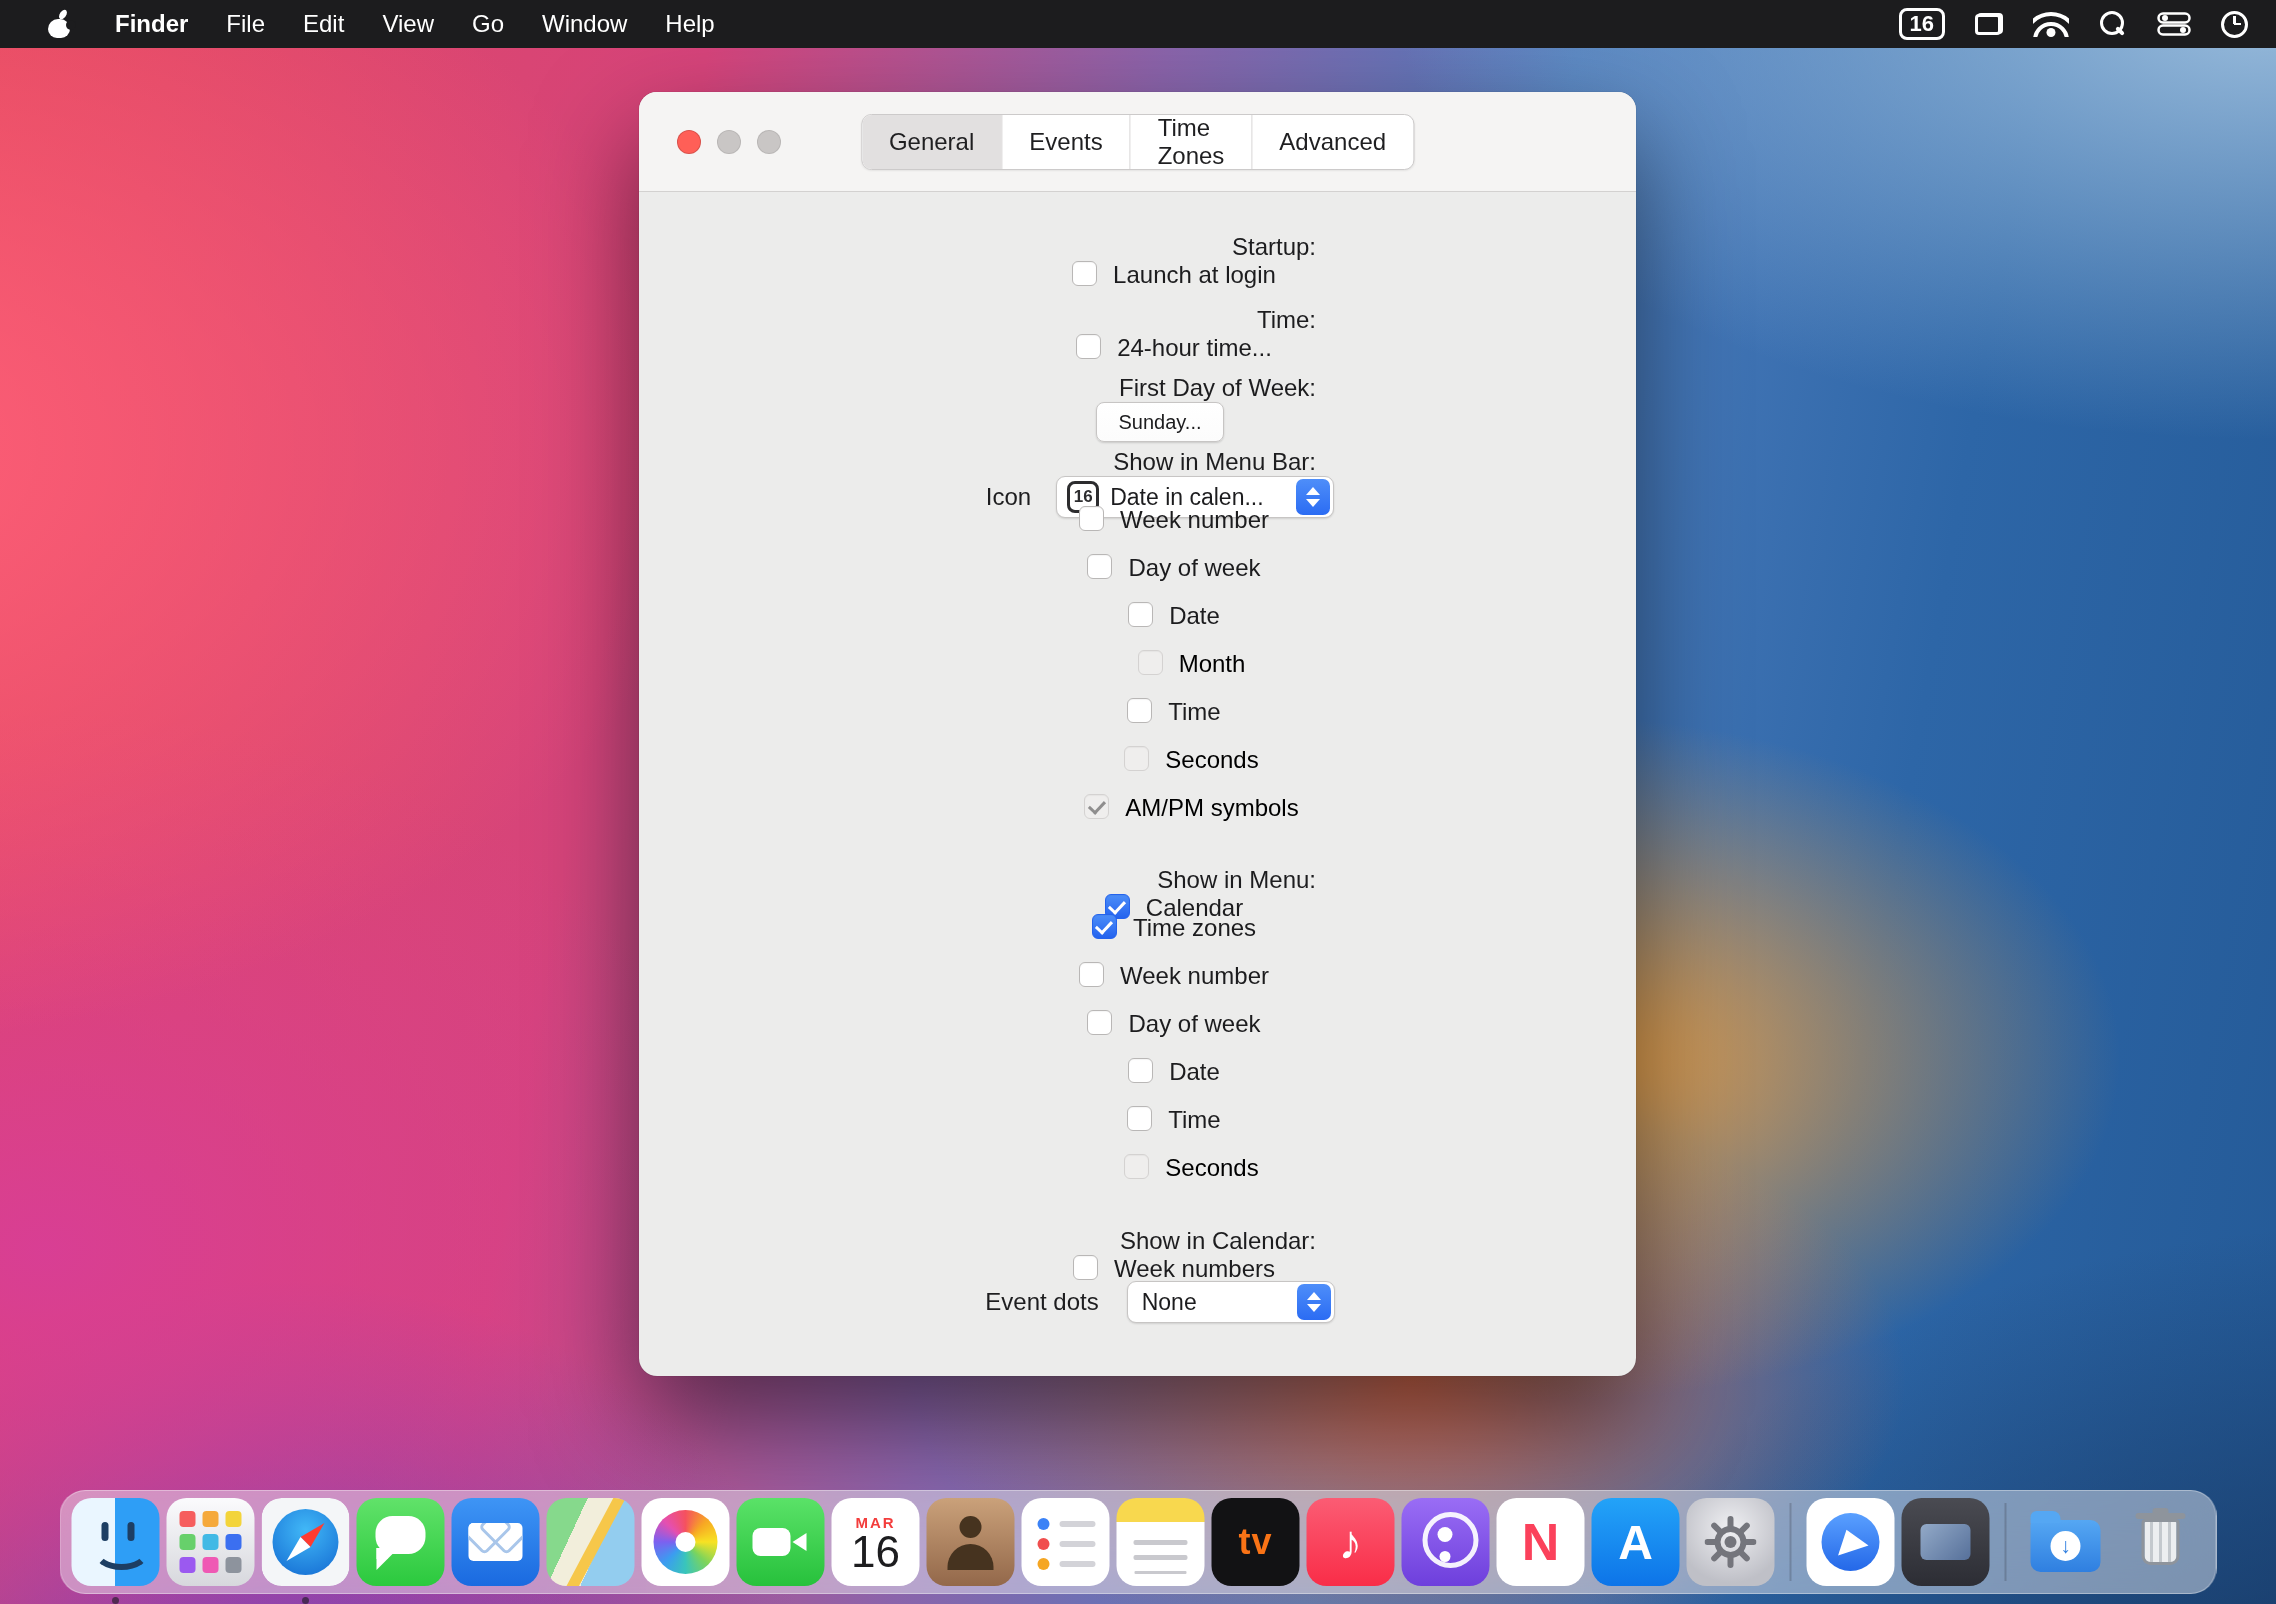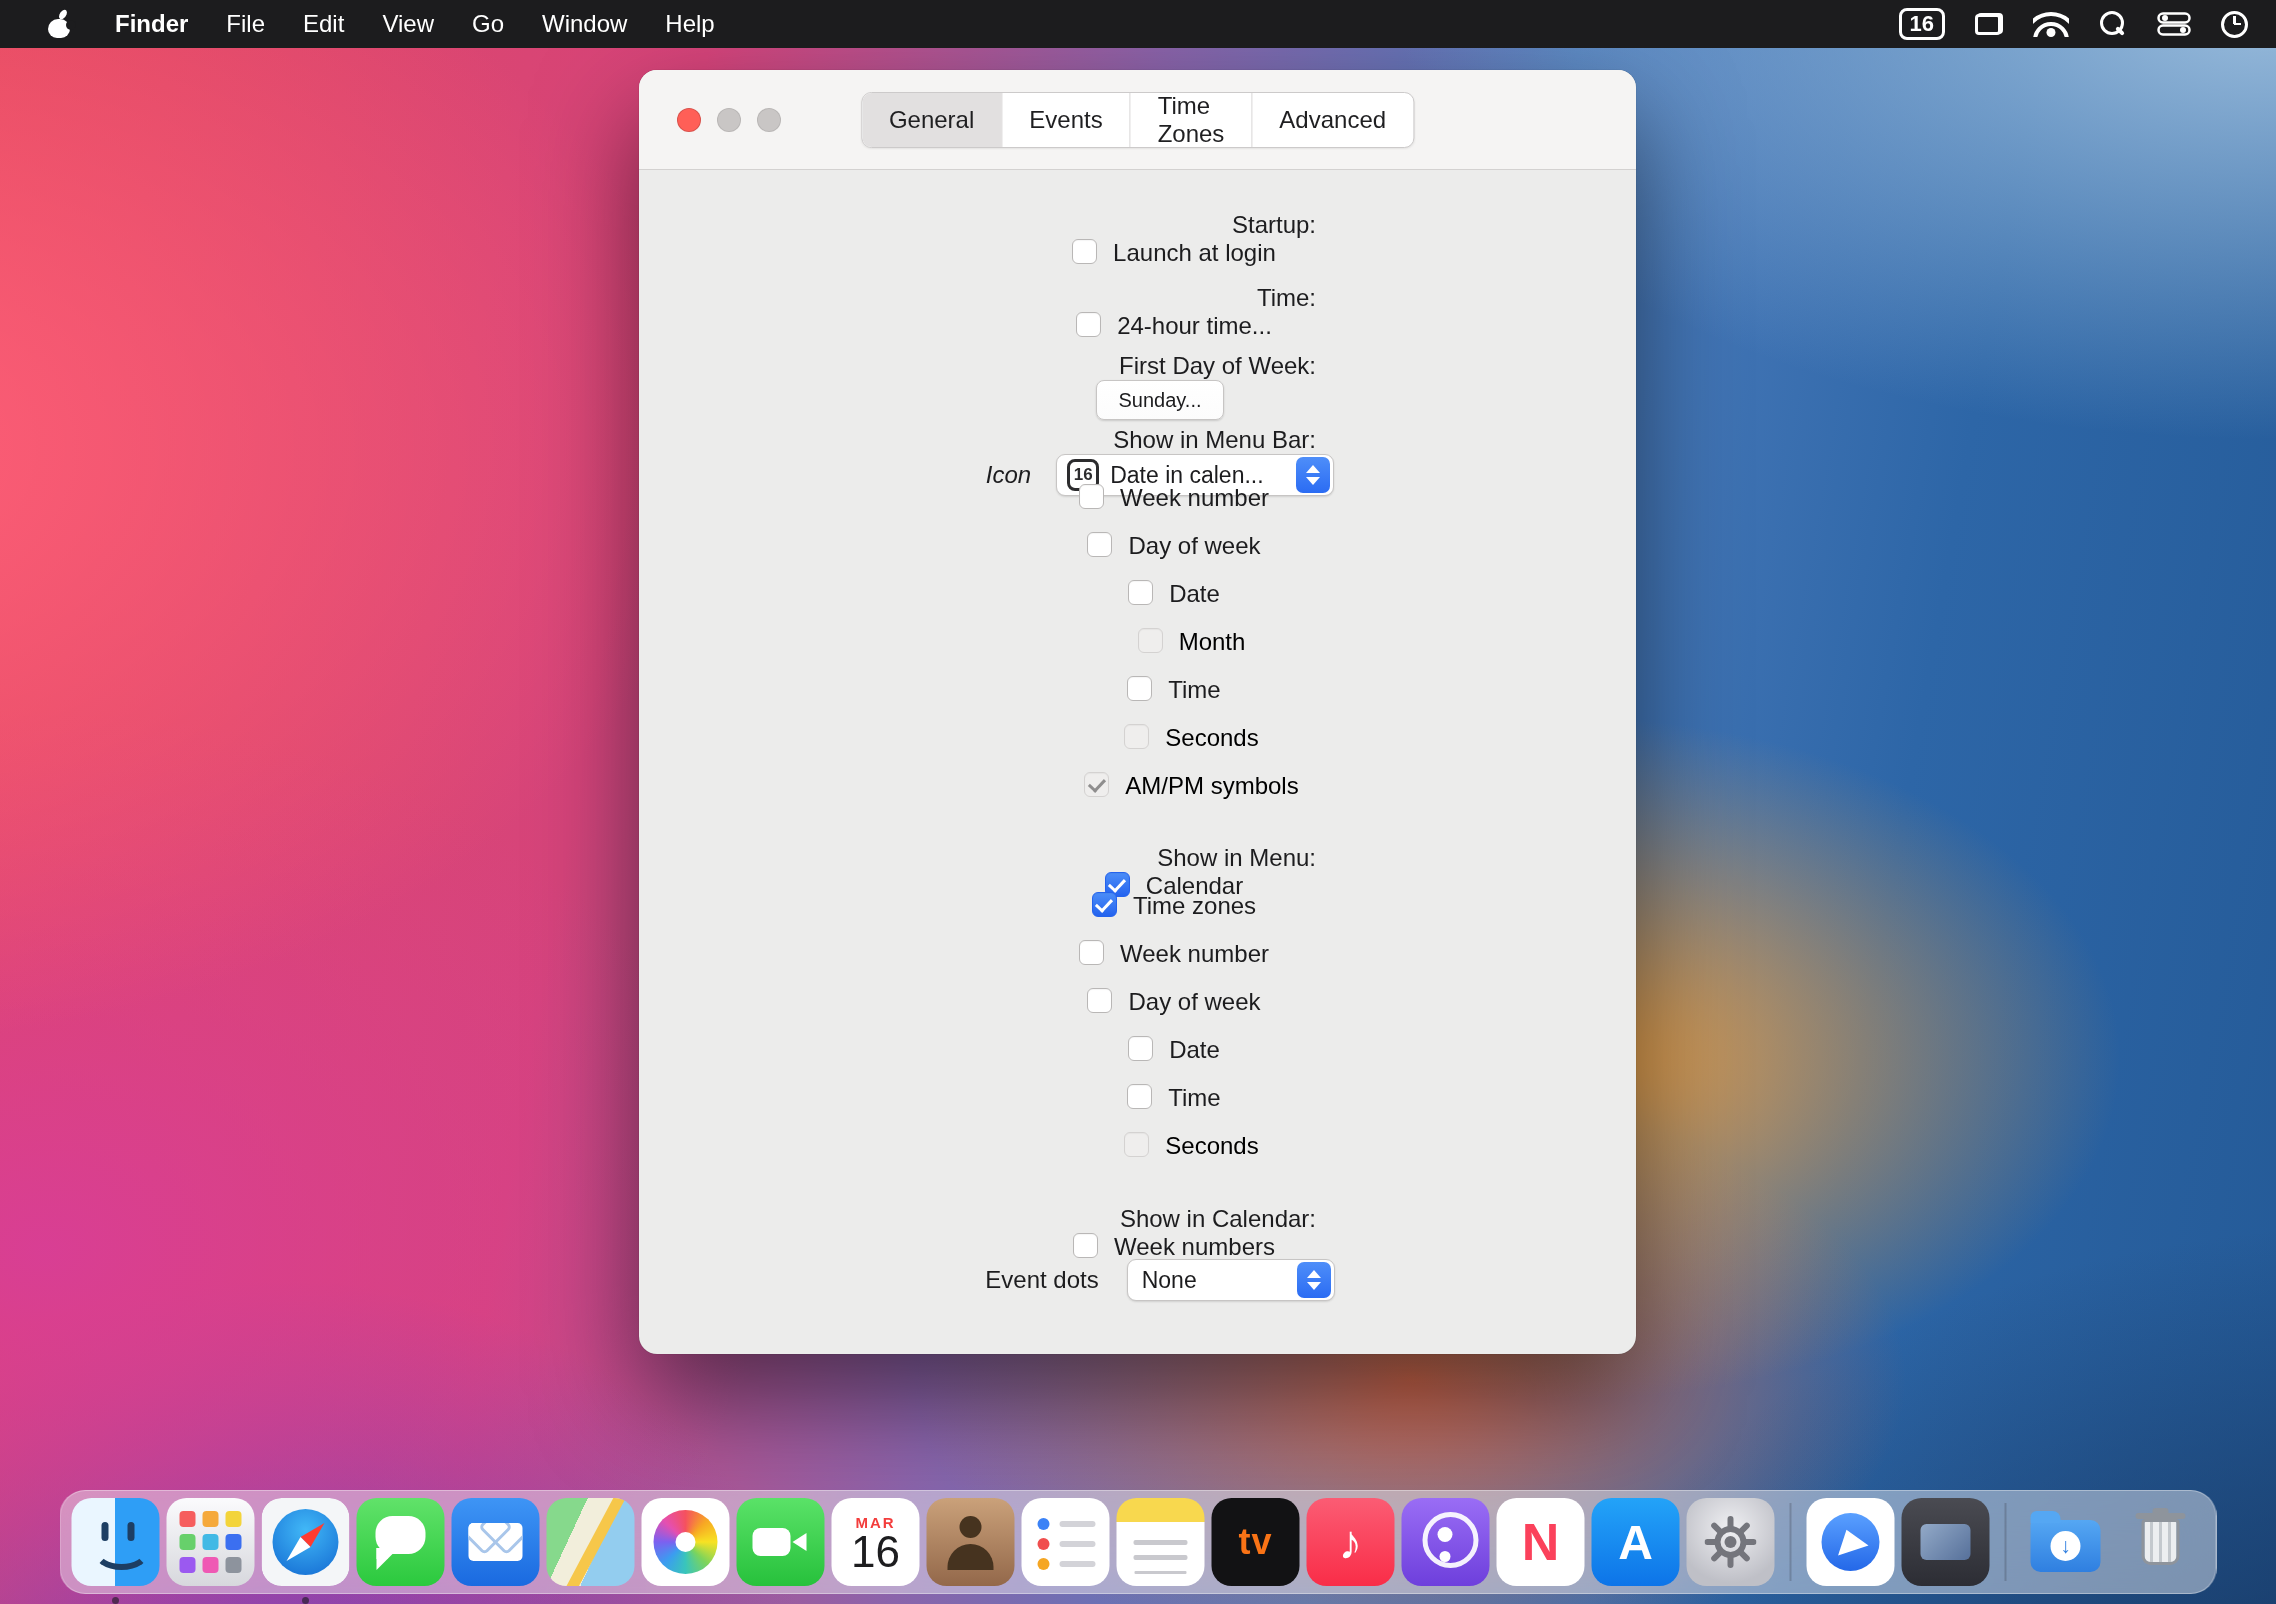--- a/index.html
+++ b/index.html
@@ -44,21 +44,21 @@
   .wifi .w3 { width:9px; height:9px; bottom:0; background:#fff; border-width:0; }
   .mag { width:28px; height:28px; position:relative; }
   .mag::before { content:""; position:absolute; width:18px; height:18px; border:3.5px solid #fff; border-radius:50%; left:1px; top:1px; }
   .mag::after { content:""; position:absolute; width:4px; height:10px; background:#fff; border-radius:2px; left:19px; top:16px; transform:rotate(-45deg); }
   .clockicn { width:27px; height:27px; border:3px solid #fff; border-radius:50%; position:relative; }
   .clockicn::before { content:""; position:absolute; width:2.5px; height:8px; background:#fff; left:9px; top:2px; }
   .clockicn::after { content:""; position:absolute; width:7px; height:2.5px; background:#fff; left:10px; top:9px; }
 
   
   .window {
-    position:absolute; left:639px; top:70px; width:997px; height:1284px;
+    position:absolute; left:639px; top:92px; width:997px; height:1284px;
     background:#ececeb; border-radius:18px;
     box-shadow:0 45px 100px rgba(0,0,0,0.5), 0 0 1px rgba(0,0,0,0.4);
     z-index:10; overflow:hidden;
   }
   .titlebar { position:relative; height:100px; background:#f5f4f3; border-bottom:1px solid #d3d1d0; }
   .lights { position:absolute; left:38px; top:50%; transform:translateY(-50%); display:flex; gap:16px; }
   .light { width:24px; height:24px; border-radius:50%; }
   .light.close { background:#ff5f57; border:1px solid rgba(0,0,0,0.15); }
   .light.gray { background:#c9c6c5; border:1px solid rgba(0,0,0,0.08); }
   .tabs { position:absolute; left:50%; top:50%; transform:translate(-50%,-50%);
@@ -262,21 +262,21 @@
     <div class="row mt20">
       <div class="rlabel">First Day of Week:</div>
       <div class="ctrl">
         <div class="pushbtn">Sunday...</div>
       </div>
     </div>
 
     <div class="row mt26">
       <div class="rlabel">Show in Menu Bar:</div>
       <div class="ctrl">
-        <span class="inline-label" style="margin-right:25px;font-style:italic;">Icon</span>
+        <span class="inline-label" style="margin-right:25px;">Icon</span>
         <div class="popup icon-popup">
           <span class="mini-cal">16</span>
           <span class="pop-text">Date in calen...</span>
           <span class="stepper">
               <i class="tri-up"></i>
               <i class="tri-down"></i>
             </span>
         </div>
       </div>
     </div>

